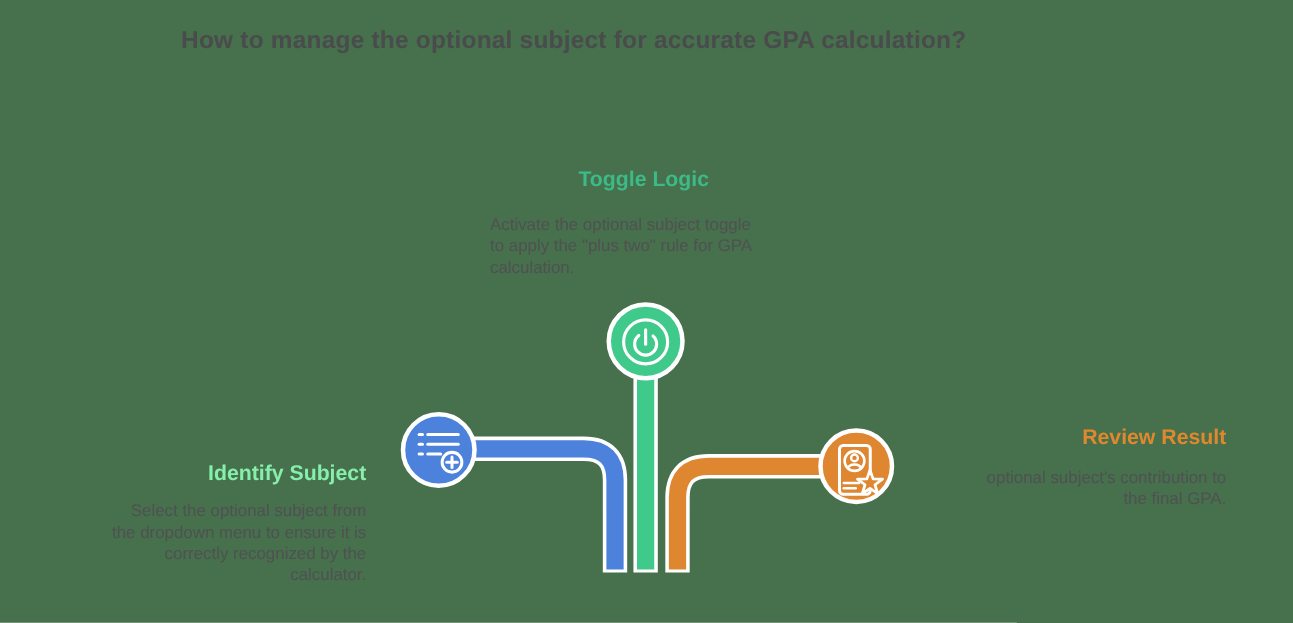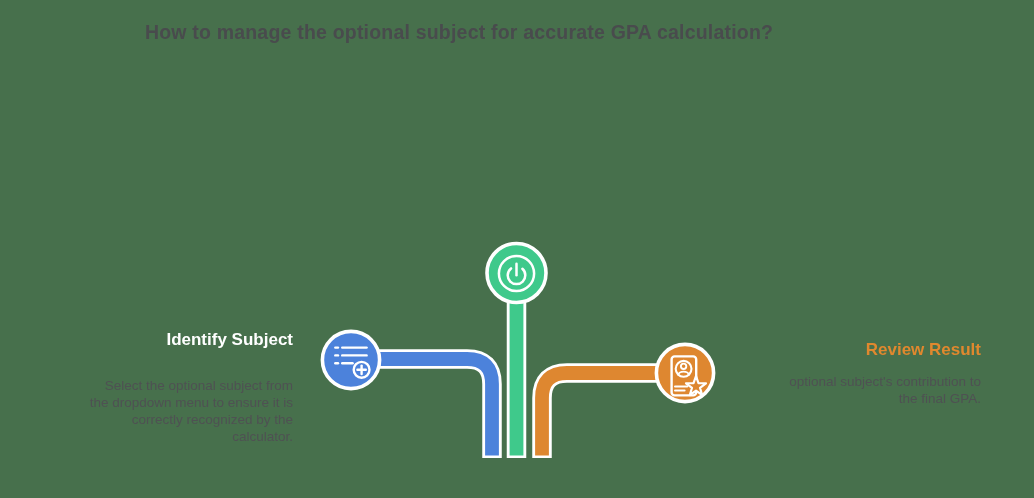--- a/index.html
+++ b/index.html
@@ -21,21 +21,21 @@
     font-size:17px;line-height:21px;font-weight:700;
   }
   .step-body{
     color:#4F5153;font-size:13.5px;line-height:17px;font-weight:500;
   }
   .step-body div{white-space:nowrap;}
   .step-toggle{left:392px;top:133px;width:246px;}
   .step-toggle .step-heading{text-align:center;}
   .step-toggle .step-body{margin-top:17px;text-align:left;}
   .step-identify{left:43px;top:329px;width:250px;text-align:right;}
-  .step-identify .step-body{margin-top:27px;}
+  .step-identify .step-body{margin-top:11px;}
   .step-review{left:741px;top:339px;width:240px;text-align:right;}
   .step-review .step-body{margin-top:13px;}
   svg.diagram{position:absolute;left:0;top:0;}
 </style>
 </head>
 <body>
 
 <div class="canvas">
 
   <svg class="diagram" width="1034" height="498" viewBox="0 0 1034 498">
@@ -86,23 +86,31 @@
         <path d="M678.3 374.7 C679.7 370.6 687.5 370.6 688.9 374.7" stroke-width="1.9"></path>
         <path d="M675 386.4 H687.2" stroke-width="2"></path>
         <path d="M675 390.6 H684.6" stroke-width="2"></path>
         <polygon points="696,376 698.47,383.1 705.99,383.26 699.99,387.8 702.17,394.99 696,390.7 689.83,394.99 692.01,387.8 686.01,383.26 693.53,383.1" fill="#DE8730" stroke="#FFFFFF" stroke-width="2.2" stroke-linejoin="round"></polygon>
       </g>
     </g>
   </svg>
 
   <div class="title">How to manage the optional subject for accurate GPA calculation?</div>
 
+  <div class="step step-toggle">
+    <div class="step-heading" style="color: rgb(60, 186, 136);">Toggle Logic</div>
+    <div class="step-body">
+      <div>Activate the optional subject toggle</div>
+      <div>to apply the "plus two" rule for GPA</div>
+      <div>calculation.</div>
+    </div>
+  </div>
 
   <div class="step step-identify">
-    <div class="step-heading" style="color: #ffffff;">Identify Subject</div>
+    <div class="step-heading" style="color: #86efac; margin-top: 39px;">Identify Subject</div>
     <div class="step-body">
       <div>Select the optional subject from</div>
       <div>the dropdown menu to ensure it is</div>
       <div>correctly recognized by the</div>
       <div>calculator.</div>
     </div>
   </div>
 
   <div class="step step-review">
     <div class="step-heading" style="color: rgb(224, 136, 46);">Review Result</div>

